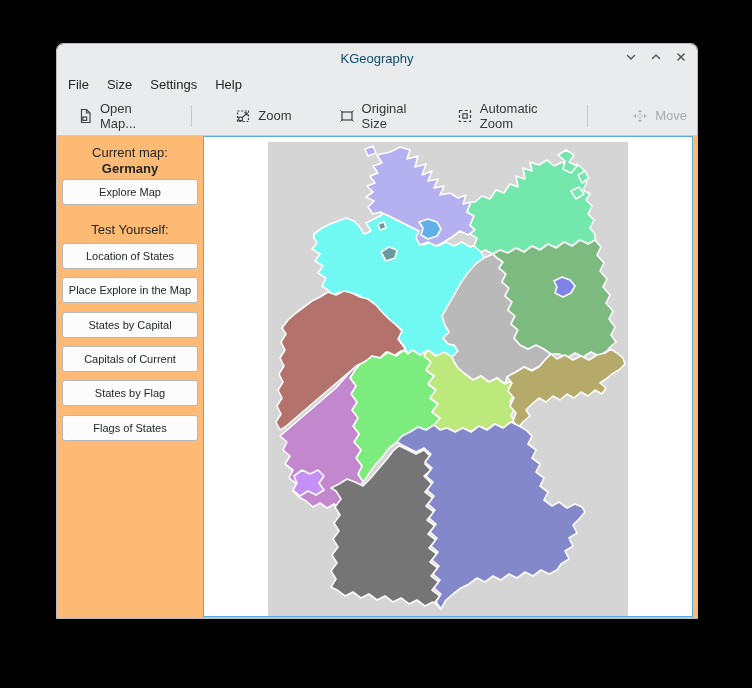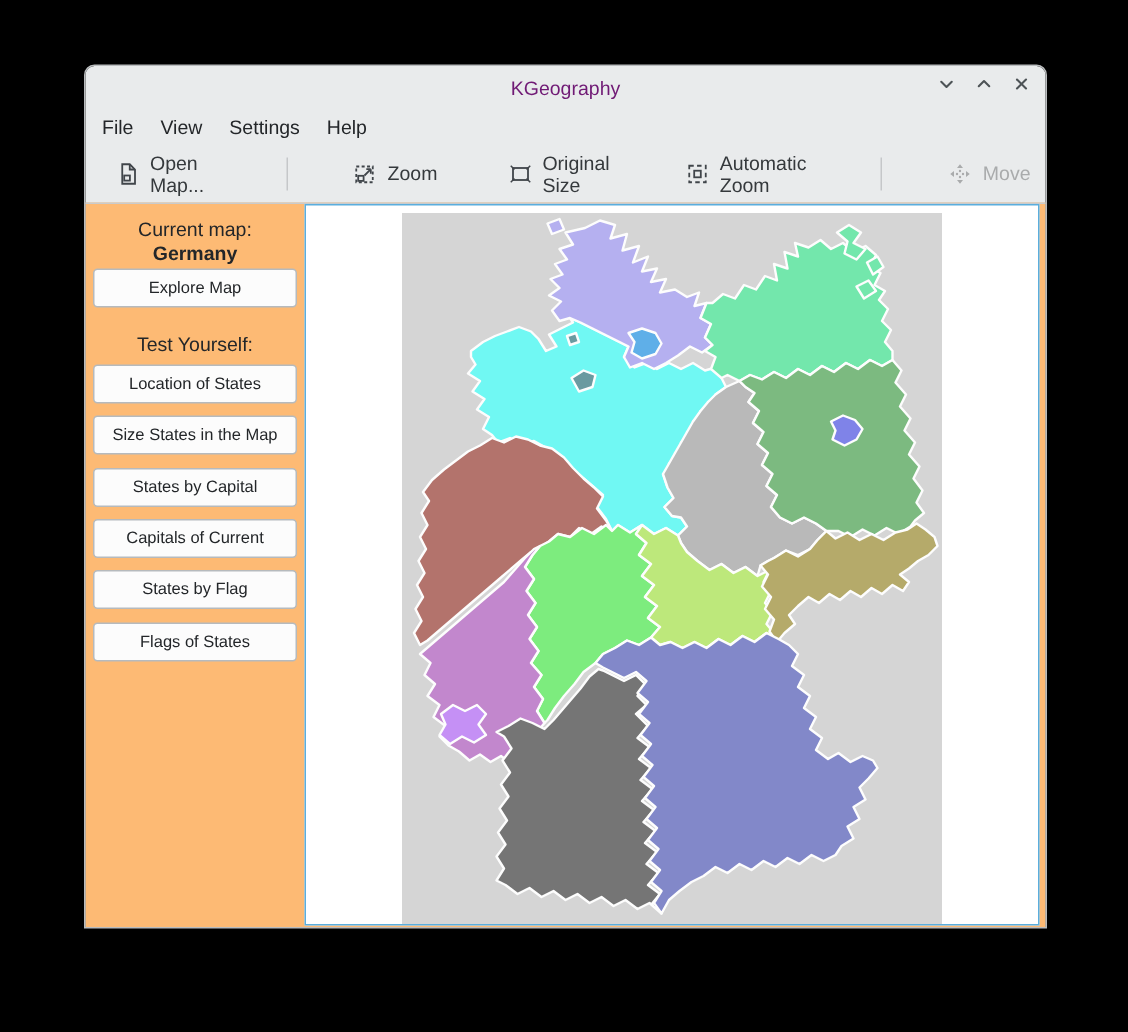--- a/index.html
+++ b/index.html
@@ -2,21 +2,21 @@
 <html><head>
 <meta charset="utf-8">
 <style>
   html,body{margin:0;padding:0;width:752px;height:688px;background:#000;overflow:hidden;
     font-family:"Liberation Sans",sans-serif;-webkit-font-smoothing:antialiased;}
   .window{position:absolute;left:57px;top:44px;width:640px;height:574px;background:#e9ebec;
     border-radius:6px 6px 0 0;box-shadow:0 6px 26px rgba(0,0,0,.65);display:flex;flex-direction:column;
     outline:1px solid #b9bcbe;}
   
   .titlebar{height:28px;display:flex;align-items:center;position:relative;flex:0 0 auto;}
-  .title{position:absolute;left:0;right:0;text-align:center;font-size:13px;color:#701a75;}
+  .title{position:absolute;left:0;right:0;text-align:center;font-size:13px;color:#0c4a6e;}
   .win-controls{position:absolute;right:8px;top:0;height:28px;display:flex;align-items:center;gap:9px;}
   .wc{width:16px;height:16px;display:flex;align-items:center;justify-content:center;cursor:default;}
   .wc svg{stroke:#4d5356;stroke-width:1.4;fill:none;stroke-linecap:round;stroke-linejoin:round;}
   
   .menubar{height:24px;display:flex;align-items:center;padding-left:2px;flex:0 0 auto;}
   .menu-item{font-size:13px;color:#232629;padding:3px 9px;border-radius:3px;}
   
   .toolbar{height:39px;display:flex;align-items:center;padding-left:10px;flex:0 0 auto;gap:27px;}
   .tb-item{display:flex;align-items:center;gap:7px;padding:5px 10px;border-radius:3px;font-size:13px;color:#35393c;}
   .tb-item.disabled{color:#a9abac;}
@@ -61,21 +61,21 @@
           <svg width="12" height="12">
               <line x1="3" y1="3" x2="9" y2="9"></line>
               <line x1="9" y1="3" x2="3" y2="9"></line>
             </svg></span>
       </div>
     </div>
   </div>
 
   <div class="menubar">
     <div class="menu-item">File</div>
-    <div class="menu-item">View</div>
+    <div class="menu-item">Size</div>
     <div class="menu-item">Settings</div>
     <div class="menu-item">Help</div>
   </div>
 
   <div class="toolbar">
     <div class="tb-item">
       <span>
         <svg width="16" height="16" fill="none" stroke="#40454a" stroke-width="1.2">
           <path d="M4.5 1.5 h5 l3.5 3.5 v9.5 h-8.5 z"></path>
           <path d="M9.5 1.5 v3.5 h3.5"></path>
@@ -132,21 +132,21 @@
   </div>
 
   <div class="content">
 
     <div class="sidebar">
       <div class="side-label" style="top:9px">Current map:</div>
       <div class="side-label bold" style="top:25px">Germany</div>
       <div class="sbtn" style="top:43px">Explore Map</div>
       <div class="side-label" style="top:86px">Test Yourself:</div>
       <div class="sbtn" style="top:107px">Location of States</div>
-      <div class="sbtn" style="top:141px">Size States in the Map</div>
+      <div class="sbtn" style="top:141px">Place Explore in the Map</div>
       <div class="sbtn" style="top:176px">States by Capital</div>
       <div class="sbtn" style="top:210px">Capitals of Current</div>
       <div class="sbtn" style="top:244px">States by Flag</div>
       <div class="sbtn" style="top:279px">Flags of States</div>
     </div>
 
     <div class="viewport">
       <svg class="map-svg" width="360" height="476" viewBox="0 0 360 476">
         <rect x="0" y="0" width="360" height="476" stroke="none" fill="#d5d5d5"></rect>
 

